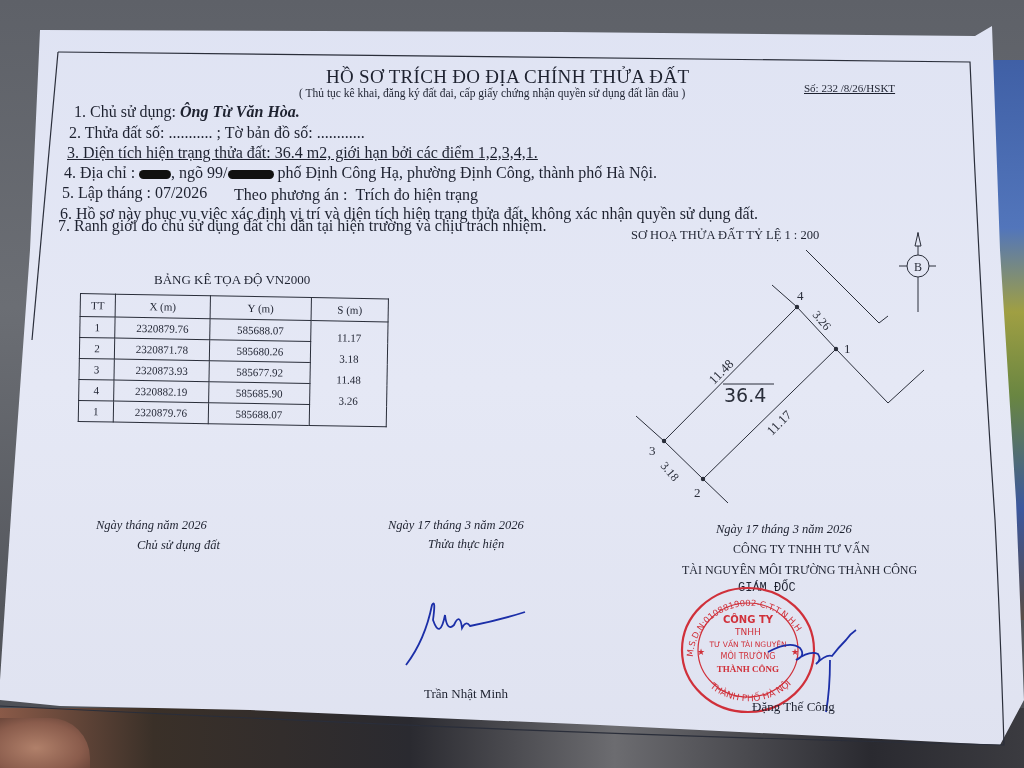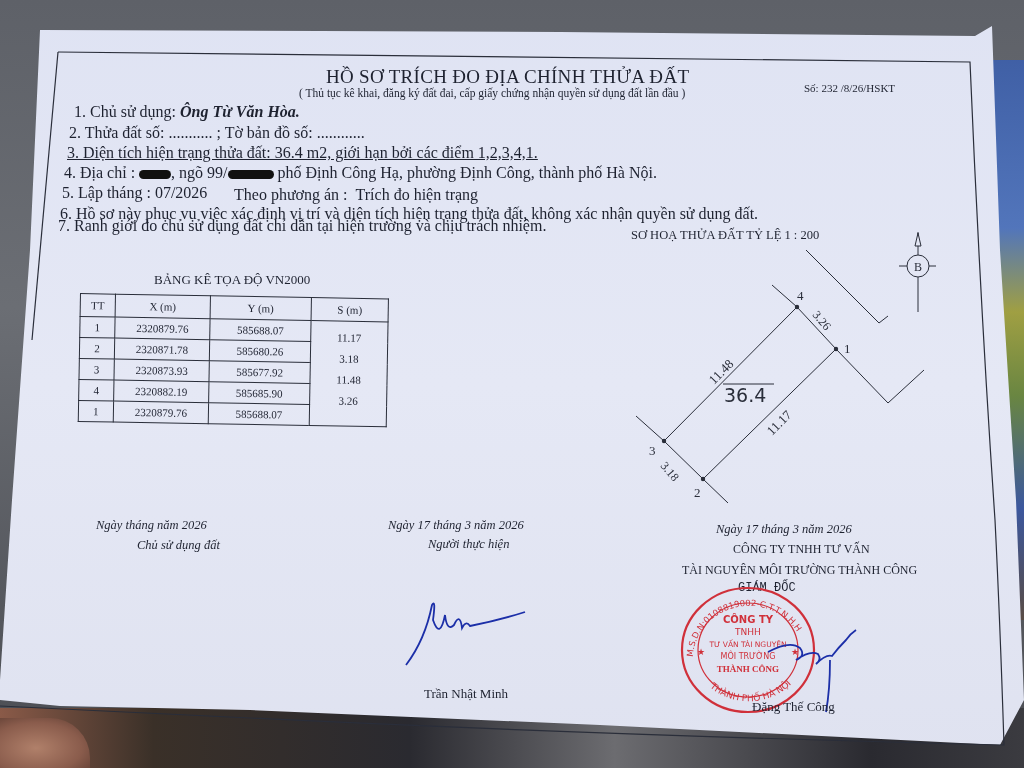--- a/index.html
+++ b/index.html
@@ -28,21 +28,21 @@
     background:#e4e7f4;
     clip-path: polygon(40px 30px, 560px 32px, 975px 36px, 992px 26px, 1000px 250px, 1016px 500px, 1024px 700px, 1000px 745px, 600px 725px, 250px 710px, 60px 706px, 0px 700px, 0px 680px, 12px 500px, 30px 250px);
     background: linear-gradient(180deg,#dfe3f3 0%,#e5e8f5 50%,#dfe2f0 100%);
   }
   .frame {
     position:absolute; left:0; top:0; width:1024px; height:768px; pointer-events:none;
   }
   .abs { position:absolute; white-space:nowrap; }
   .title { left:326px; top:66px; font-size:19px; letter-spacing:0.3px; }
   .subtitle { left:299px; top:87px; font-size:11.5px; }
-  .so { left:804px; top:82px; font-size:11px; }
+  .so { left:804px; top:82px; font-size:11px;text-decoration:underline; }
   .line { font-size:16px; left:0; }
   .owner { font-weight:bold; font-style:italic; }
   .redact { display:inline-block; background:#111; border-radius:5px; height:9px; vertical-align:middle; }
   .tbl-title { left:154px; top:272px; font-size:13px; }
   table.coords {
     position:absolute; left:80px; top:293px; border-collapse:collapse;
     font-size:11px; transform: rotate(1deg); transform-origin: left top;
   }
   table.coords td, table.coords th {
     border:1.2px solid #2a2e3a; font-weight:normal; padding:0 6px; height:20px; text-align:center;
@@ -187,21 +187,21 @@
     <text x="0" y="0" font-size="12" transform="translate(660,466) rotate(50)">3.18</text>
     <text x="724" y="402" font-size="19" font-family="DejaVu Sans, sans-serif">36.4</text>
   </g>
   <line x1="723" y1="384" x2="774" y2="384" stroke="#2a2e3a" stroke-width="1"></line>
 </svg>
 
 <div class="abs sig-date" style="left:96px;top:518px;">Ngày      tháng      năm 2026</div>
 <div class="abs sig-role" style="left:137px;top:538px;">Chủ sử dụng đất</div>
 
 <div class="abs sig-date" style="left:388px;top:518px;">Ngày  17  tháng  3  năm 2026</div>
-<div class="abs sig-role" style="left:428px;top:537px;">Người thực hiện</div>
+<div class="abs sig-role" style="left:428px;top:537px;">Thửa thực hiện</div>
 <svg class="frame" width="1024" height="768">
   <path d="M406 665 Q425 640 432 605 Q436 598 433 620 Q440 640 445 615 Q447 632 454 625 Q460 612 462 628 Q466 620 470 626 Q500 620 525 612" fill="none" stroke="#1c2fa8" stroke-width="1.8"></path>
 </svg>
 <div class="abs" style="left:424px;top:686px;font-size:13px;text-align:right;">Trần Nhật Minh</div>
 
 <div class="abs sig-date" style="left:716px;top:522px;">Ngày  17  tháng  3  năm 2026</div>
 <div class="abs company" style="left:733px;top:542px;">CÔNG TY TNHH TƯ VẤN</div>
 <div class="abs company" style="left:682px;top:563px;">TÀI NGUYÊN MÔI TRƯỜNG THÀNH CÔNG</div>
 <div class="abs company" style="left:738px;top:581px;font-family:Liberation Mono, monospace;">GIÁM ĐỐC</div>
 

